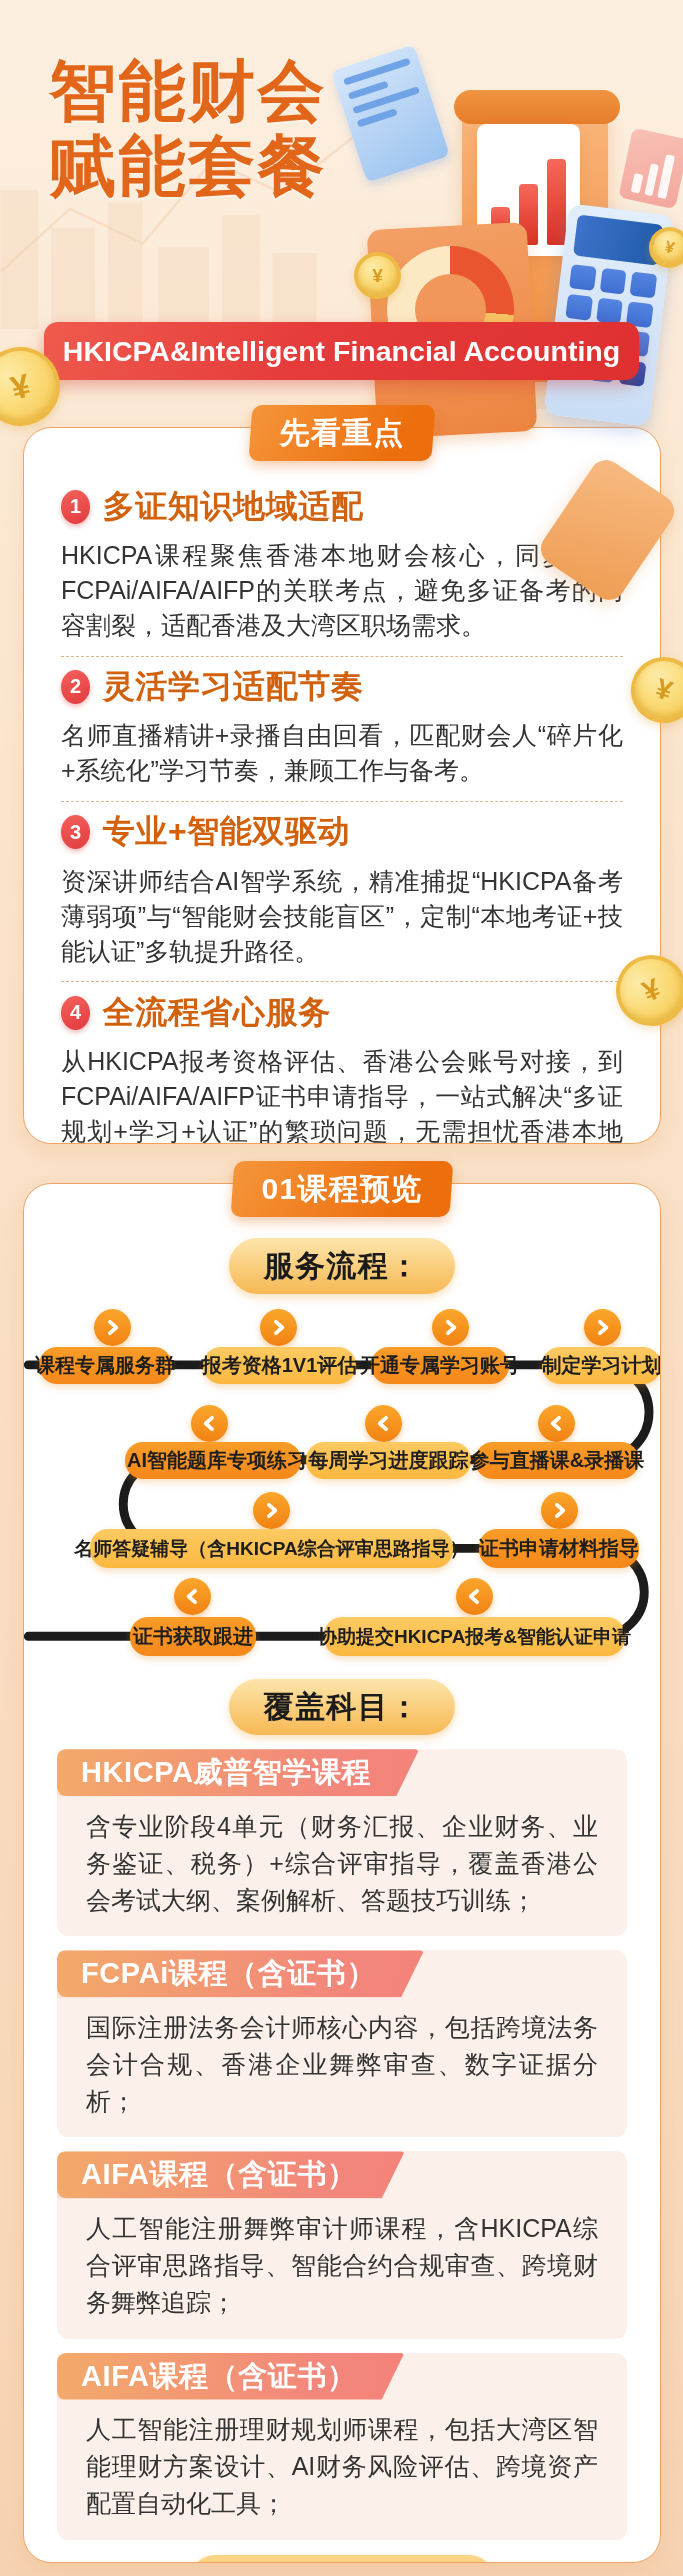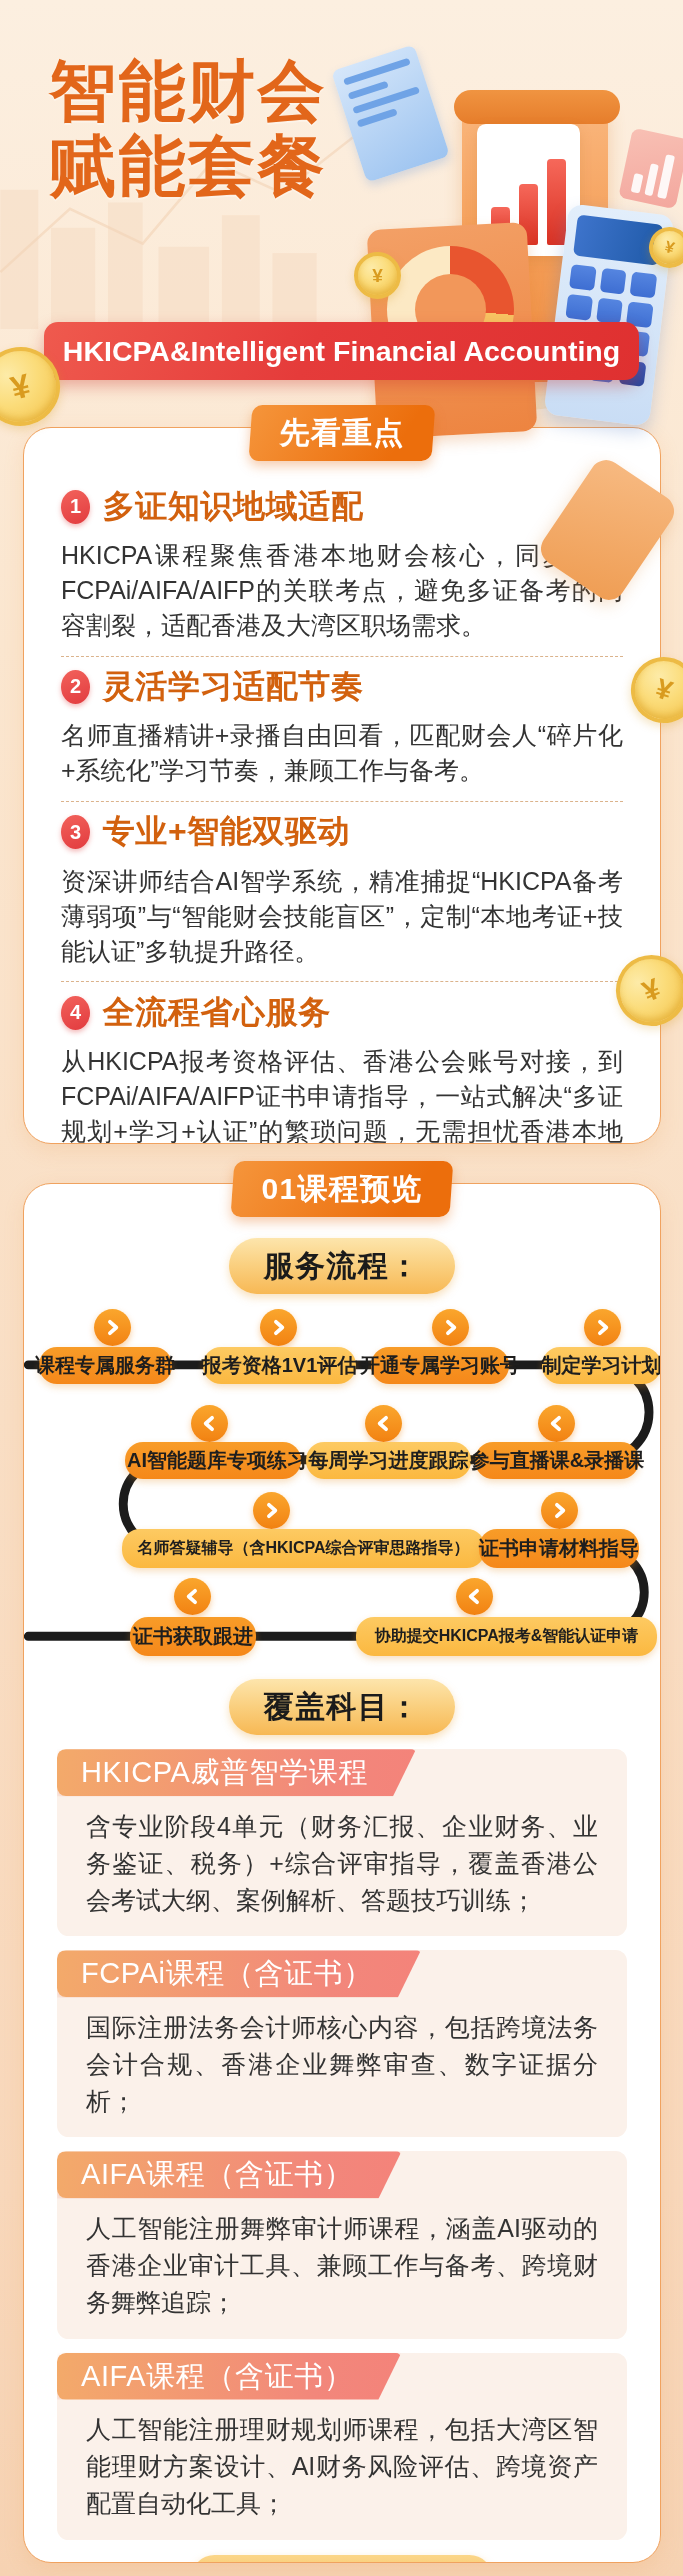--- a/index.html
+++ b/index.html
@@ -80,28 +80,28 @@
   #pill-subjects{margin-top:6.3px;}
   .flow{position:relative;width:635px;height:367px;margin-top:5px;}
   .flow svg.connector{position:absolute;left:0;top:0;}
   .chev{position:absolute;width:37px;height:37px;border-radius:50%;
     background:linear-gradient(180deg,#FAA62D,#F28212);box-shadow:0 3.2px 6.3px rgba(240,140,30,.4);
     display:flex;align-items:center;justify-content:center;}
   .fbox{position:absolute;height:37px;border-radius:18px;display:flex;align-items:center;justify-content:center;
     font-size:20px;font-weight:700;color:#1E1E1E;white-space:nowrap;box-shadow:0 3.2px 7.6px rgba(230,150,50,.3);}
   .fbox.dark{background:linear-gradient(180deg,#F89C28,#F5881A);}
   .fbox.light{background:linear-gradient(180deg,#FDCA62,#FBB840);}
-  .fbox.small{font-size:16px;margin-left:32px;}
+  .fbox.small{font-size:19px;}
   
   .panel{position:relative;width:570px;margin:14px auto 0 auto;background:#FBF1EA;border-radius:11.4px;}
   .ribbon{position:relative;width:fit-content;height:47px;line-height:47px;padding:0 48px 0 24px;
     border-radius:8.9px 5px 0 8.9px;
     background:linear-gradient(95deg,#F3AA6A 0%,#F2877B 75%,#F4837A 100%);
     clip-path:polygon(0 0,100% 0,calc(100% - 23px) 100%,0 100%);
-    color:#FFF;font-size:29px;font-weight:400;letter-spacing:0.6px;box-shadow:0 3.8px 7.6px rgba(240,140,110,.3);}
+    color:#FFF;font-size:29px;font-weight:700;letter-spacing:0.6px;box-shadow:0 3.8px 7.6px rgba(240,140,110,.3);}
   .panel-body{padding:11.4px 29px 17.7px 29px;font-size:25px;line-height:37px;color:#333;text-align:justify;}
   #pill-period{margin:15px auto 0 auto;width:fit-content;height:47px;line-height:47px;padding:0 28px;border-radius:25px;
     background:linear-gradient(180deg,#FBD689 0%,#F6BA55 100%);box-shadow:0 3.8px 8.9px rgba(235,170,70,.4);
     color:#141414;font-size:29px;font-weight:900;letter-spacing:1.3px;}
 </style>
 </head>
 <body>
 
 <svg class="skyline" width="355" height="329" viewBox="0 0 560 520">
   <g fill="#F6DCC4">
@@ -308,21 +308,21 @@
   <div class="panel">
     <div class="ribbon">HKICPA威普智学课程</div>
     <div class="panel-body">含专业阶段4单元（财务汇报、企业财务、业务鉴证、税务）+综合评审指导，覆盖香港公会考试大纲、案例解析、答题技巧训练；</div>
   </div>
   <div class="panel">
     <div class="ribbon">FCPAi课程（含证书）</div>
     <div class="panel-body">国际注册法务会计师核心内容，包括跨境法务会计合规、香港企业舞弊审查、数字证据分析；</div>
   </div>
   <div class="panel">
     <div class="ribbon">AIFA课程（含证书）</div>
-    <div class="panel-body">人工智能注册舞弊审计师课程，涵盖AI驱动的香港企业审计工具、兼顾工作与备考、跨境财务舞弊追踪；</div>
+    <div class="panel-body">人工智能注册舞弊审计师课程，含HKICPA综合评审思路指导、智能合约合规审查、跨境财务舞弊追踪；</div>
   </div>
   <div class="panel">
     <div class="ribbon">AIFA课程（含证书）</div>
     <div class="panel-body">人工智能注册理财规划师课程，包括大湾区智能理财方案设计、AI财务风险评估、跨境资产配置自动化工具；</div>
   </div>
 
   <div id="pill-period">服务周期：24个月</div>
 
 </div>
 

